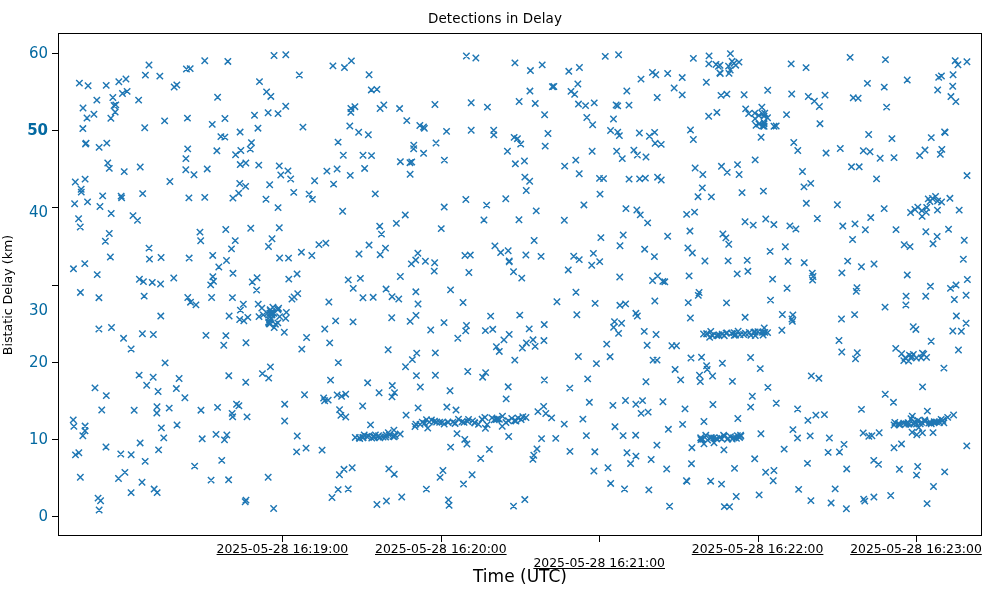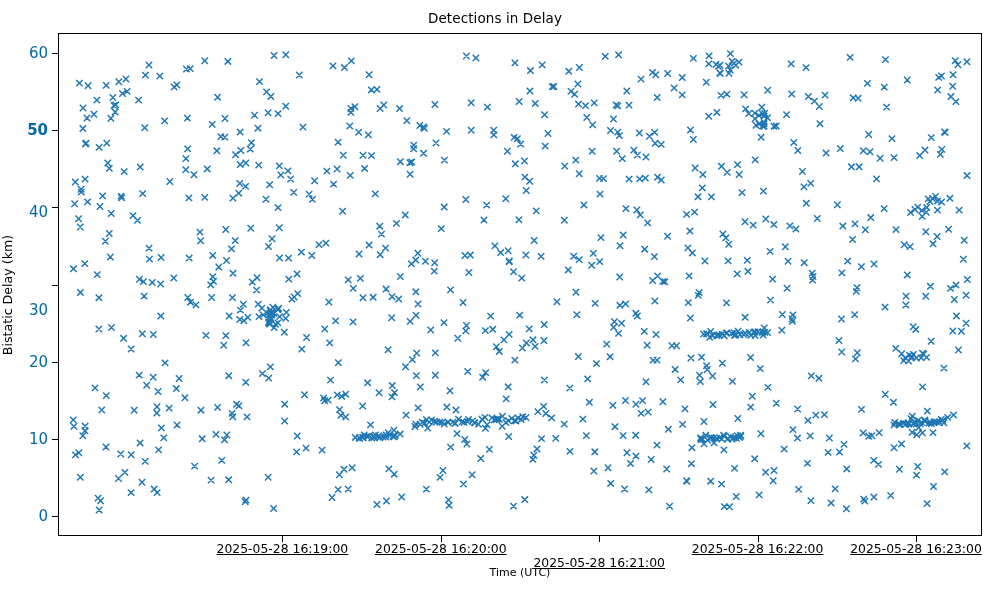--- a/index.html
+++ b/index.html
@@ -99,21 +99,21 @@
     transform-origin: 0 0;
     transform: rotate(-90deg) translate(-590px, 0);
     white-space: nowrap;
   }
   #xlabel {
     position: absolute;
     left: 58px;
     top: 566px;
     width: 924px;
     text-align: center;
-    font-size: 11px;
+    font-size: 17px;
     color: #000000;
   }
 </style>
 </head>
 <body>
 
 <div id="figure">
 
   <div id="chart-title">Detections in Delay</div>
 

